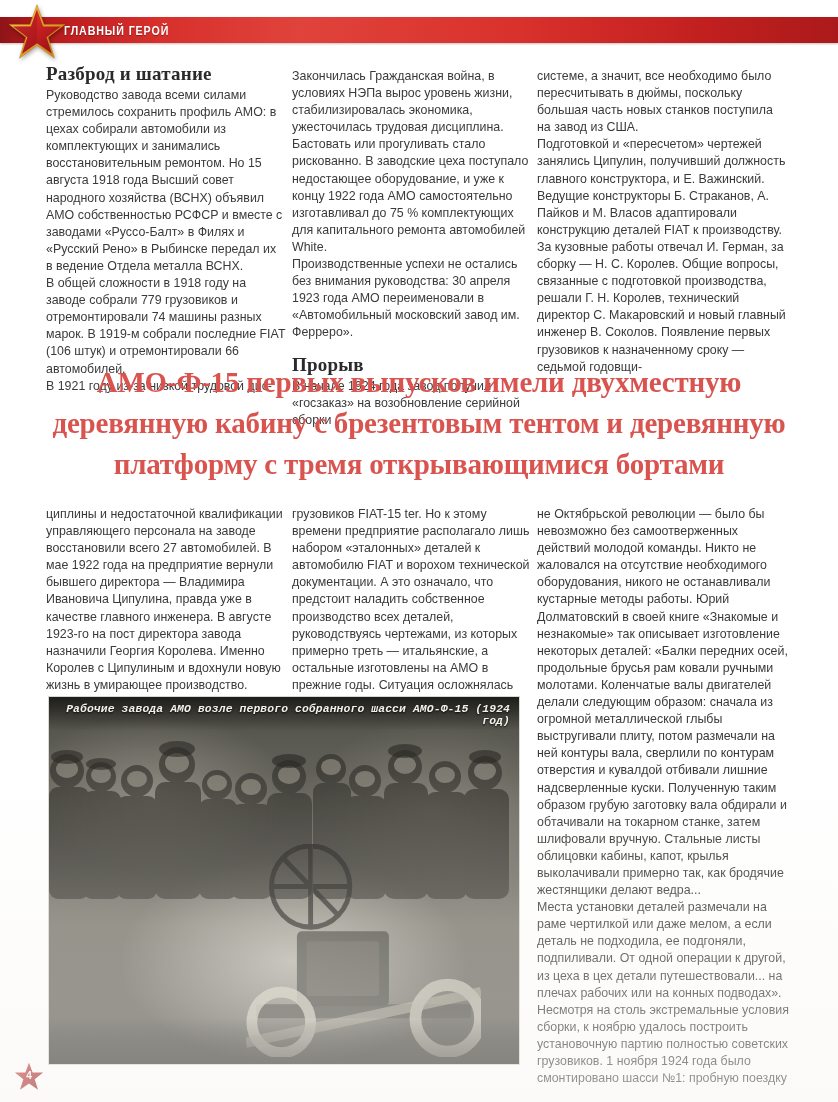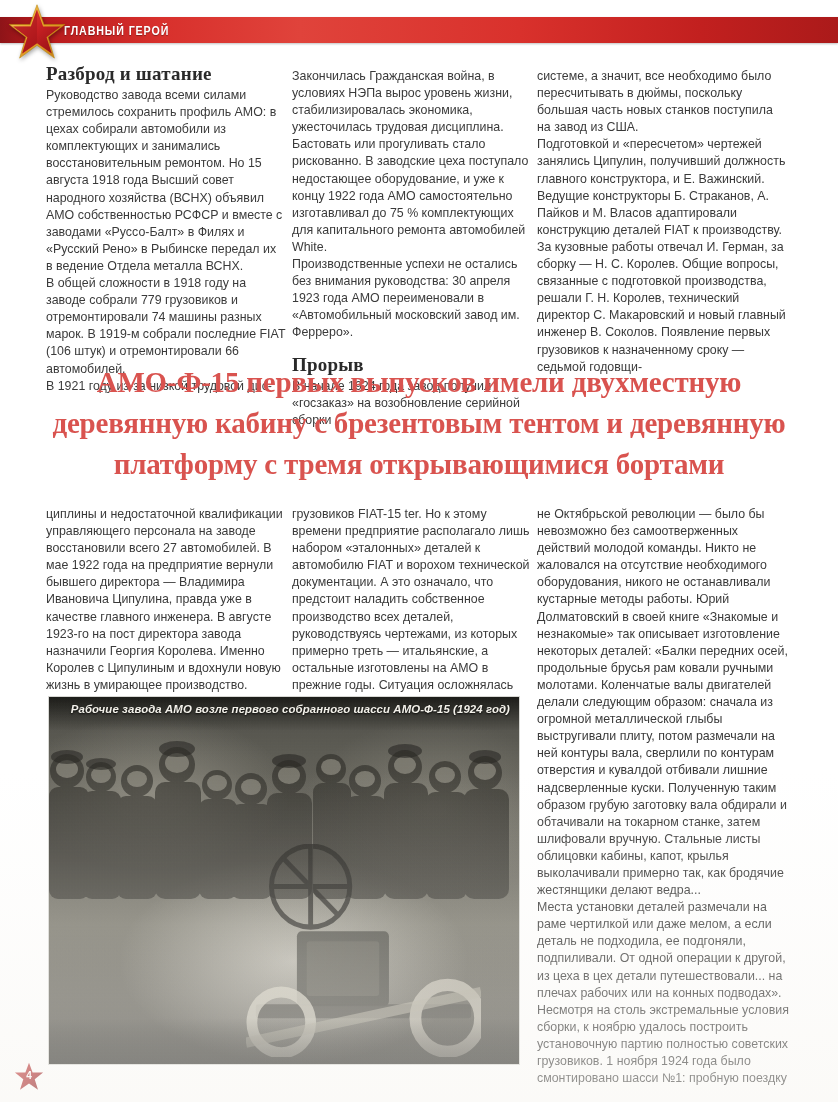--- a/index.html
+++ b/index.html
@@ -99,21 +99,21 @@
       repeating-linear-gradient(0deg, rgba(255,255,255,.05) 0px, rgba(0,0,0,.05) 1px, rgba(255,255,255,.03) 2px, rgba(0,0,0,.04) 3px),
       repeating-linear-gradient(90deg, rgba(255,255,255,.04) 0px, rgba(0,0,0,.05) 1px, rgba(255,255,255,.02) 2px, rgba(0,0,0,.03) 3px);
   }
   .photo-people{position:absolute;left:0;top:22px;width:100%;height:180px;opacity:.85;}
   .photo-chassis{position:absolute;left:42%;top:40%;width:50%;height:58%;opacity:.9;}
   .photo-caption{
     position:absolute;left:0;top:6px;width:100%;
     text-align:right;padding-right:9px;
     box-sizing:border-box;
     color:#f3f1ea;
-    font-family:Liberation Sans, sans-serif;
+    font-family:Liberation Mono, monospace;
     font-style:italic;
     font-weight:bold;
     font-size:11.4px;
     letter-spacing:.1px;
     text-shadow:0 1px 2px rgba(0,0,0,.85);
     z-index:5;
   }
   .photo-topshade{position:absolute;left:0;top:0;width:100%;height:34px;
     background:linear-gradient(180deg, rgba(15,15,12,.80), rgba(15,15,12,0));}
   .photo-botshade{position:absolute;left:0;bottom:0;width:100%;height:46px;

